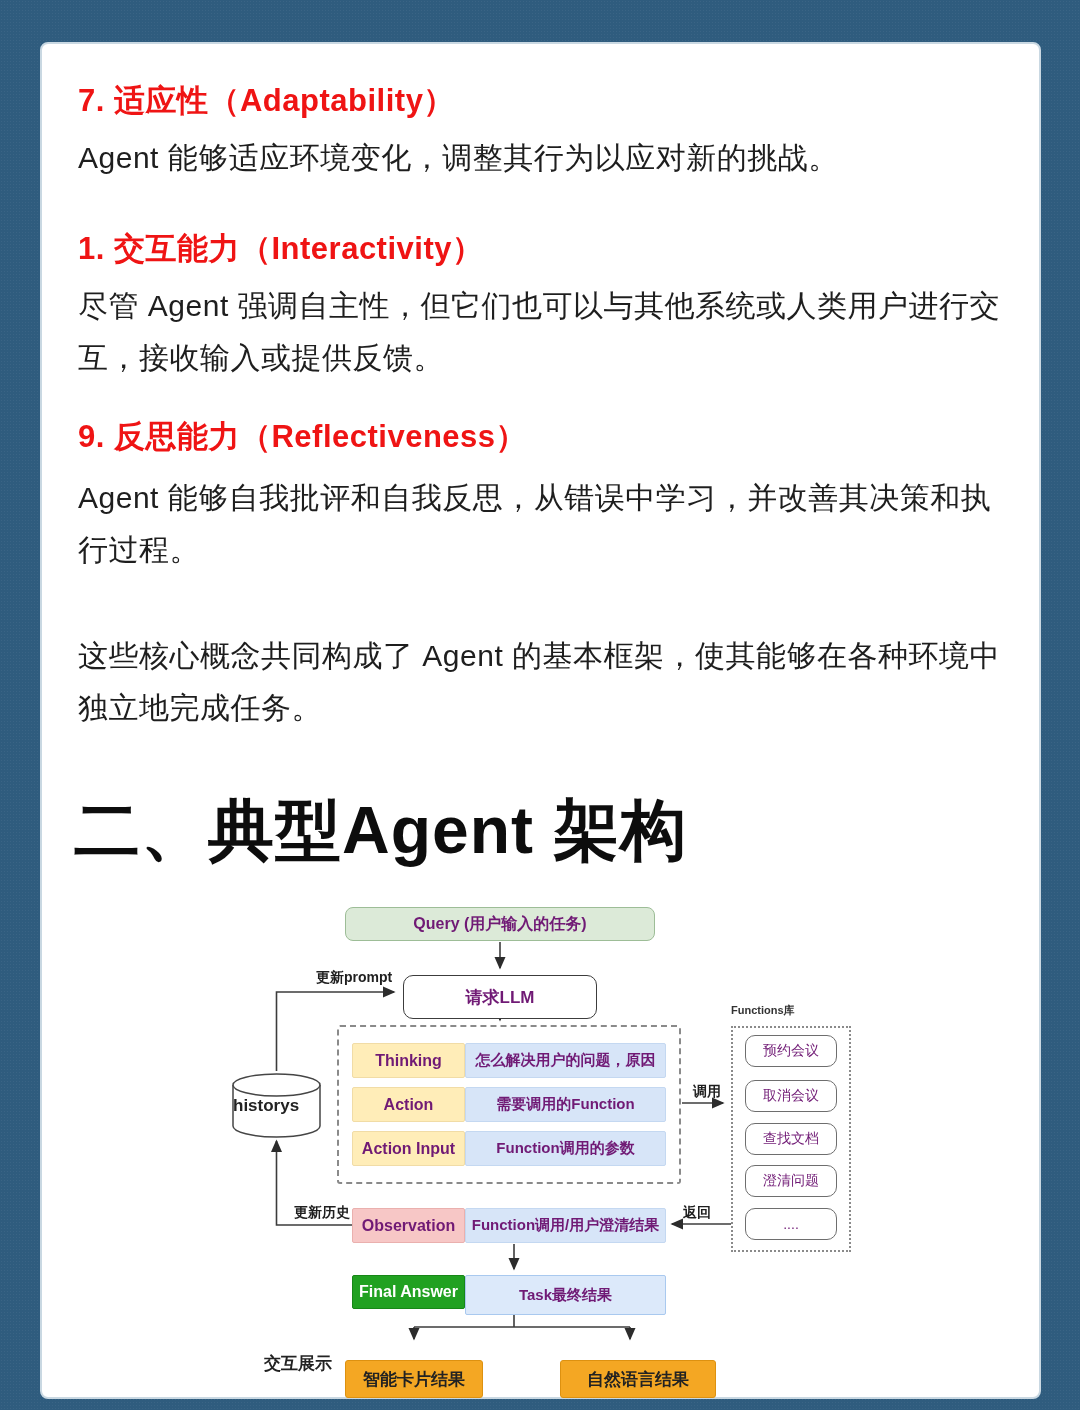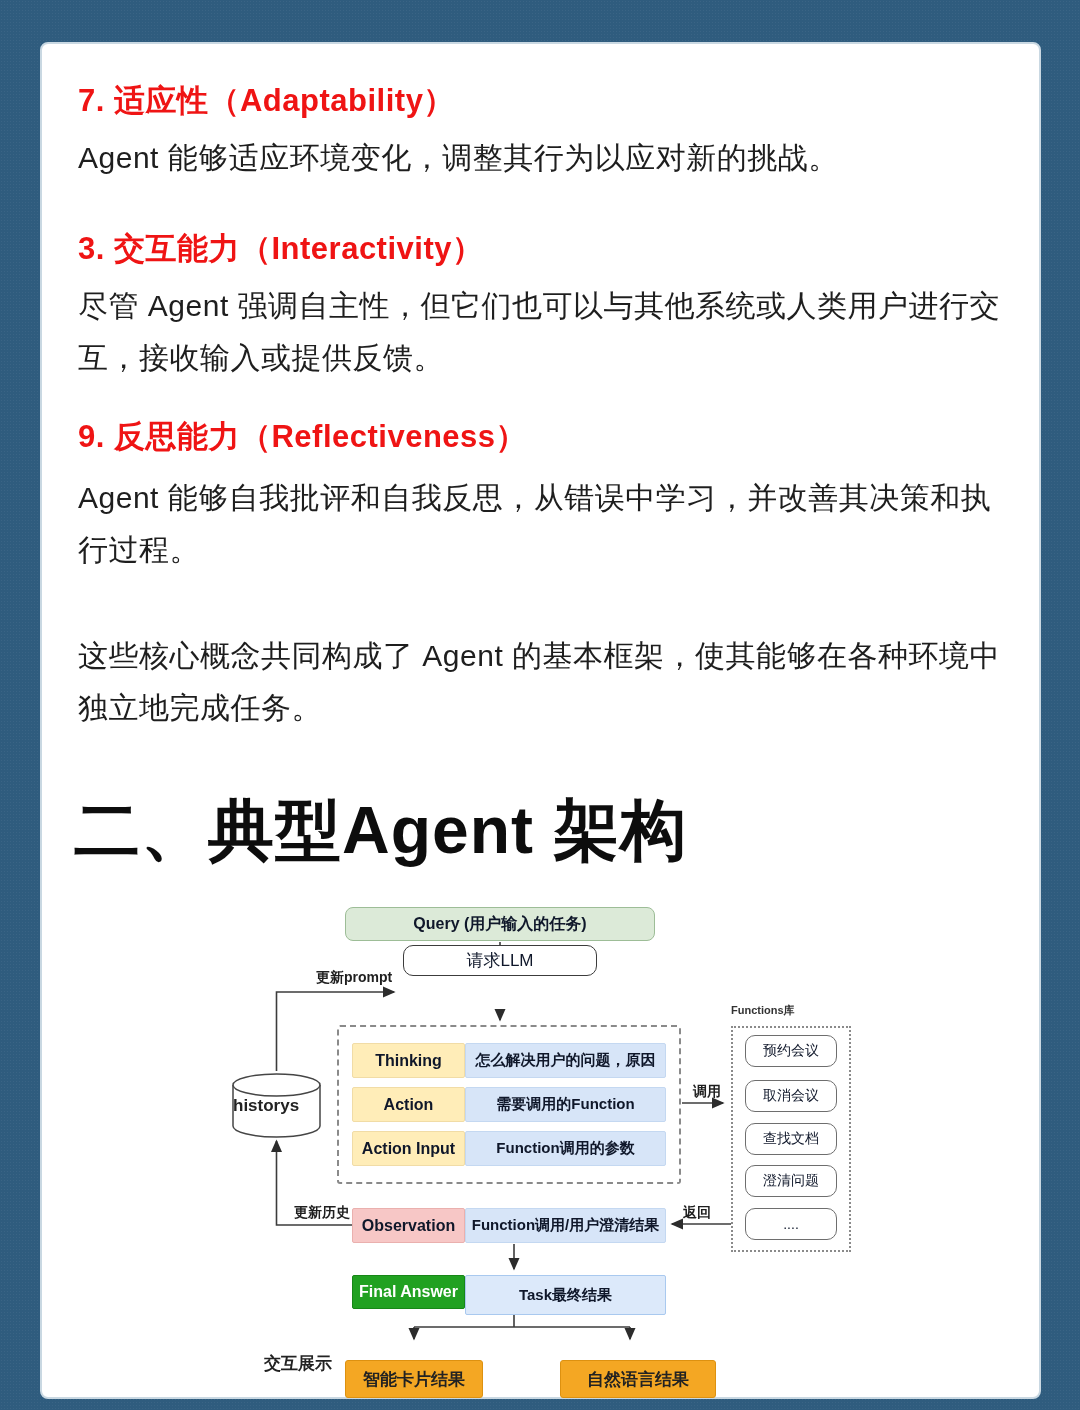--- a/index.html
+++ b/index.html
@@ -27,24 +27,24 @@
     left:78px;width:932px;
     font-size:30px;line-height:52px;color:#1e1e1e;letter-spacing:.5px;
   }
   .big-title{
     left:74px;top:786px;width:960px;
     font-size:66px;font-weight:900;color:#0d0d0d;letter-spacing:1px;
   }
   
   .dbox{
     position:absolute;display:flex;align-items:center;justify-content:center;
-    box-sizing:border-box;color:#0f172a;text-align:center;
+    box-sizing:border-box;color:#701a75;text-align:center;
   }
   .query-box{left:345px;top:907px;width:310px;height:34px;background:#dcead8;border:1px solid #9dbd97;border-radius:8px;font-size:16px;font-weight:600;}
-  .llm-box{left:403px;top:945px;width:194px;height:31px;background:#fff;border:1.6px solid #3c3c3c;border-radius:10px;font-size:17px;font-weight:400;}
+  .llm-box{left:403px;top:975px;width:194px;height:44px;background:#fff;border:1.6px solid #3c3c3c;border-radius:10px;font-size:17px;font-weight:700;}
   .react-wrap{left:337px;top:1025px;width:344px;height:159px;border:2px dashed #8a8a8a;border-radius:3px;background:transparent;}
   .cell-key{left:352px;width:113px;height:35px;background:#ffedb8;border:1px solid #f1dca6;border-radius:2px;font-size:16px;font-weight:600;}
   .cell-val{left:465px;width:201px;height:35px;background:#d7e5f8;border:1px solid #c4d8f1;border-radius:2px;font-size:15px;font-weight:600;}
   .obs-key{background:#f7c7c6;border:1px solid #eab0ae;}
   .final-key{background:#21a121;border:1px solid #178717;color:#ffffff;}
   .task-val{background:#dce9fa;border:1px solid #a9c9ef;}
   .out-box{top:1344px;height:38px;background:#f4a723;border:1px solid #dd9110;border-radius:3px;font-size:17px;font-weight:700;color:#222;margin-top:16px;}
   .fn-title{left:731px;top:1003px;width:120px;font-size:11px;color:#333;font-weight:600;}
   .fn-wrap{left:731px;top:1026px;width:120px;height:226px;border:2px dotted #8a8a8a;background:transparent;}
   .fn-item{left:745px;width:92px;height:32px;background:#fff;border:1.4px solid #6e6e6e;border-radius:10px;font-size:14px;font-weight:500;}
@@ -56,21 +56,21 @@
 </head>
 <body>
 
 <div class="bg-grain"></div>
 
 <div class="card"></div>
 
 <div class="abs h-red" style="top:80px">7. 适应性（Adaptability）</div>
 <div class="abs para" style="top:132px">Agent 能够适应环境变化，调整其行为以应对新的挑战。</div>
 
-<div class="abs h-red" style="top:228px">3. 交互能力（Interactivity）</div>
+<div class="abs h-red" style="top:228px">1. 交互能力（Interactivity）</div>
 <div class="abs para" style="top:280px">尽管 Agent 强调自主性，但它们也可以与其他系统或人类用户进行交互，接收输入或提供反馈。</div>
 
 <div class="abs h-red" style="top:416px">9. 反思能力（Reflectiveness）</div>
 <div class="abs para" style="top:472px">Agent 能够自我批评和自我反思，从错误中学习，并改善其决策和执行过程。</div>
 
 <div class="abs para" style="top:630px">这些核心概念共同构成了 Agent 的基本框架，使其能够在各种环境中独立地完成任务。</div>
 
 <div class="abs big-title">二、典型Agent 架构</div>
 
 <svg class="wires" width="1080" height="1410" viewBox="0 0 1080 1410">

